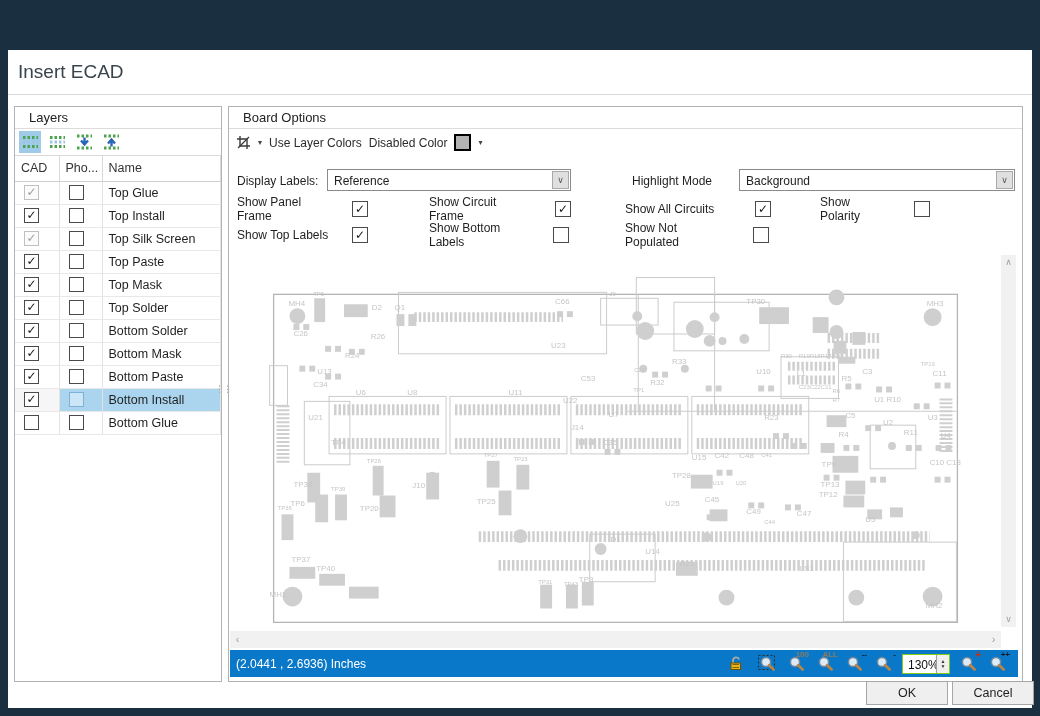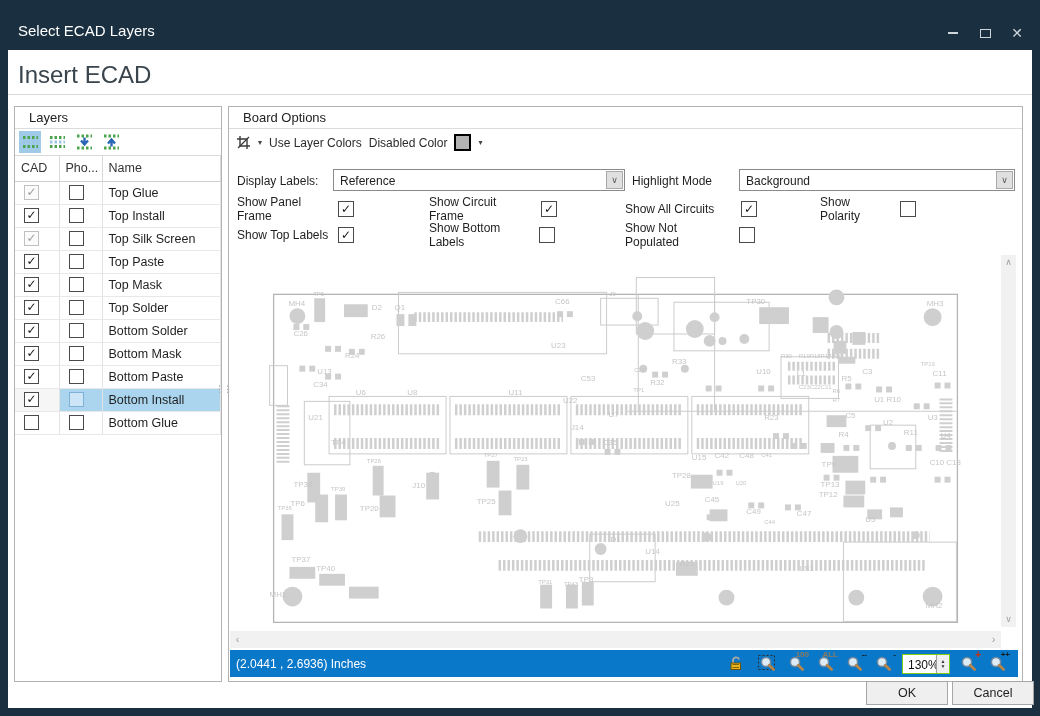--- a/index.html
+++ b/index.html
@@ -7,21 +7,21 @@
   .window{position:relative;width:1040px;height:716px;background:#1a3040;font-family:"Liberation Sans",sans-serif;overflow:hidden;}
   .titlebar{position:absolute;top:0;left:0;right:0;height:50px;color:#fff;}
   .titlebar .ttl{position:absolute;left:18px;top:22px;font-size:15px;}
   .winbtns{position:absolute;right:12px;top:24px;display:flex;gap:10px;align-items:center;}
   .wb{width:22px;height:18px;display:flex;align-items:center;justify-content:center;color:#cfd6da;cursor:default;}
   .wb .min{width:10px;height:2px;background:#cfd6da;display:block;}
   .wb .max{width:11px;height:9px;border:1.5px solid #cfd6da;display:block;}
   .wb.x{font-size:14px;}
   .dialog{position:absolute;left:8px;top:50px;width:1024px;height:658px;background:#fff;}
   .dlg-header{position:absolute;left:0;top:0;right:0;height:45px;border-bottom:1px solid #d8d8d8;}
-  .dlg-header span{position:absolute;left:10px;top:11px;font-size:24px;color:#39444c;}
+  .dlg-header span{position:absolute;left:10px;top:11px;font-size:19px;color:#39444c;}
   
   .panel{position:absolute;border:1px solid #b3b3b3;background:#fff;}
   .layers-panel{left:6px;top:56px;width:208px;height:576px;}
   .board-panel{left:220px;top:56px;width:795px;height:576px;}
   .panel-title{height:22px;padding:3px 0 0 14px;font-size:13px;color:#222;border-bottom:1px solid #dcdcdc;}
   
   .layers-toolbar{height:27px;display:flex;align-items:center;gap:5px;padding-left:4px;border-bottom:1px solid #d9d9d9;}
   .ltool{width:22px;height:22px;display:flex;align-items:center;justify-content:center;}
   .ltool.sel{background:#9fcbe8;}
   
@@ -37,21 +37,21 @@
   td .cb{margin-left:9px;}
   .grip{position:absolute;right:-1px;top:280px;width:7px;height:26px;color:#9a9a9a;font-size:9px;line-height:4px;letter-spacing:-1px;}
   
   .bo-toolbar{height:27px;display:flex;align-items:center;gap:7px;padding-left:7px;font-size:12px;color:#2b2b2b;}
   .chev{font-size:8px;color:#444;}
   .swatch{width:17px;height:17px;background:#b3b3b3;border:2px solid #000;}
   .ctrl{position:absolute;font-size:12px;color:#1f1f1f;}
   .dd{position:absolute;height:22px;border:1px solid #8a8a8a;background:#fff;font-size:12px;color:#222;}
   .dd .val{position:absolute;left:6px;top:4px;}
   .dd .btn{position:absolute;right:1px;top:1px;bottom:1px;width:17px;background:#e0e0e0;border:1px solid #a9a9a9;display:flex;align-items:center;justify-content:center;color:#555;font-size:9px;}
-  .cbx{position:absolute;display:flex;align-items:center;gap:8px;font-size:12px;color:#1f1f1f;height:16px;}
+  .cbx{position:absolute;display:flex;align-items:center;gap:22px;font-size:12px;color:#1f1f1f;height:16px;}
   .cbx .cb{width:16px;height:16px;line-height:14px;}
   
   .preview{position:absolute;left:1px;top:146px;width:771px;height:378px;background:#fff;overflow:hidden;}
   .vscroll{position:absolute;left:772px;top:148px;width:15px;height:372px;background:#f1f1f1;}
   .vscroll .a{position:absolute;left:0;width:15px;height:15px;color:#9f9f9f;font-size:9px;text-align:center;line-height:15px;}
   .hscroll{position:absolute;left:1px;top:524px;width:771px;height:17px;background:#f1f1f1;}
   .hscroll .a{position:absolute;top:0;width:15px;height:17px;color:#9f9f9f;font-size:11px;text-align:center;line-height:16px;}
   svg text{font-family:"Liberation Sans",sans-serif;}
   
   .statusbar{position:absolute;left:1px;top:543px;width:788px;height:27px;background:#0a78c8;display:flex;align-items:center;color:#fff;}
@@ -66,32 +66,20 @@
   .spin{width:48px;height:20px;background:#fff;border:1px solid #84cc16;position:relative;margin-left:8px;}
   .spin .v{position:absolute;left:5px;top:3px;font-size:12px;color:#111;}
   .spin .btns{position:absolute;right:0;top:0;bottom:0;width:13px;border-left:1px solid #9f9f9f;background:#f0f0f0;display:flex;flex-direction:column;align-items:center;justify-content:center;font-size:5px;color:#333;line-height:5px;}
   
   .btn-std{position:absolute;width:82px;height:24px;background:#efefef;border:1px solid #a6a6a6;font-size:12.5px;color:#1f1f1f;text-align:center;line-height:22px;}
 </style>
 </head>
 <body>
 
 <div class="window">
-  <div class="titlebar">
-    <span class="ttl">Select ECAD Layers</span>
-    <div class="winbtns">
-      <span class="wb">
-          <i class="min"></i>
-        </span>
-      <span class="wb">
-          <i class="max"></i>
-        </span>
-      <span class="wb x">✕</span>
-    </div>
-  </div>
 
   <div class="dialog">
     <div class="dlg-header">
       <span>Insert ECAD</span>
     </div>
 
     <div class="panel layers-panel">
       <div class="panel-title">Layers</div>
       <div class="layers-toolbar" id="layersToolbar">
           <span class="ltool sel">
@@ -208,21 +196,21 @@
             </svg>
         </span>
         <span class="chev">▾</span>
         <span>Use Layer Colors</span>
         <span>Disabled Color</span>
         <span class="swatch"></span>
         <span class="chev">▾</span>
       </div>
 
       <span class="ctrl" style="left:8px;top:67px;">Display Labels:</span>
-      <div class="dd" style="left:104px;top:62px;width:292px;">
+      <div class="dd" style="left:98px;top:62px;width:244px;">
         <span class="val">Reference</span>
         <span class="btn">∨</span>
       </div>
       <span class="ctrl" style="left:403px;top:67px;">Highlight Mode</span>
       <div class="dd" style="left:510px;top:62px;width:276px;">
         <span class="val">Background</span>
         <span class="btn">∨</span>
       </div>
 
       <div class="cbx" style="left:8px;top:94px;">

